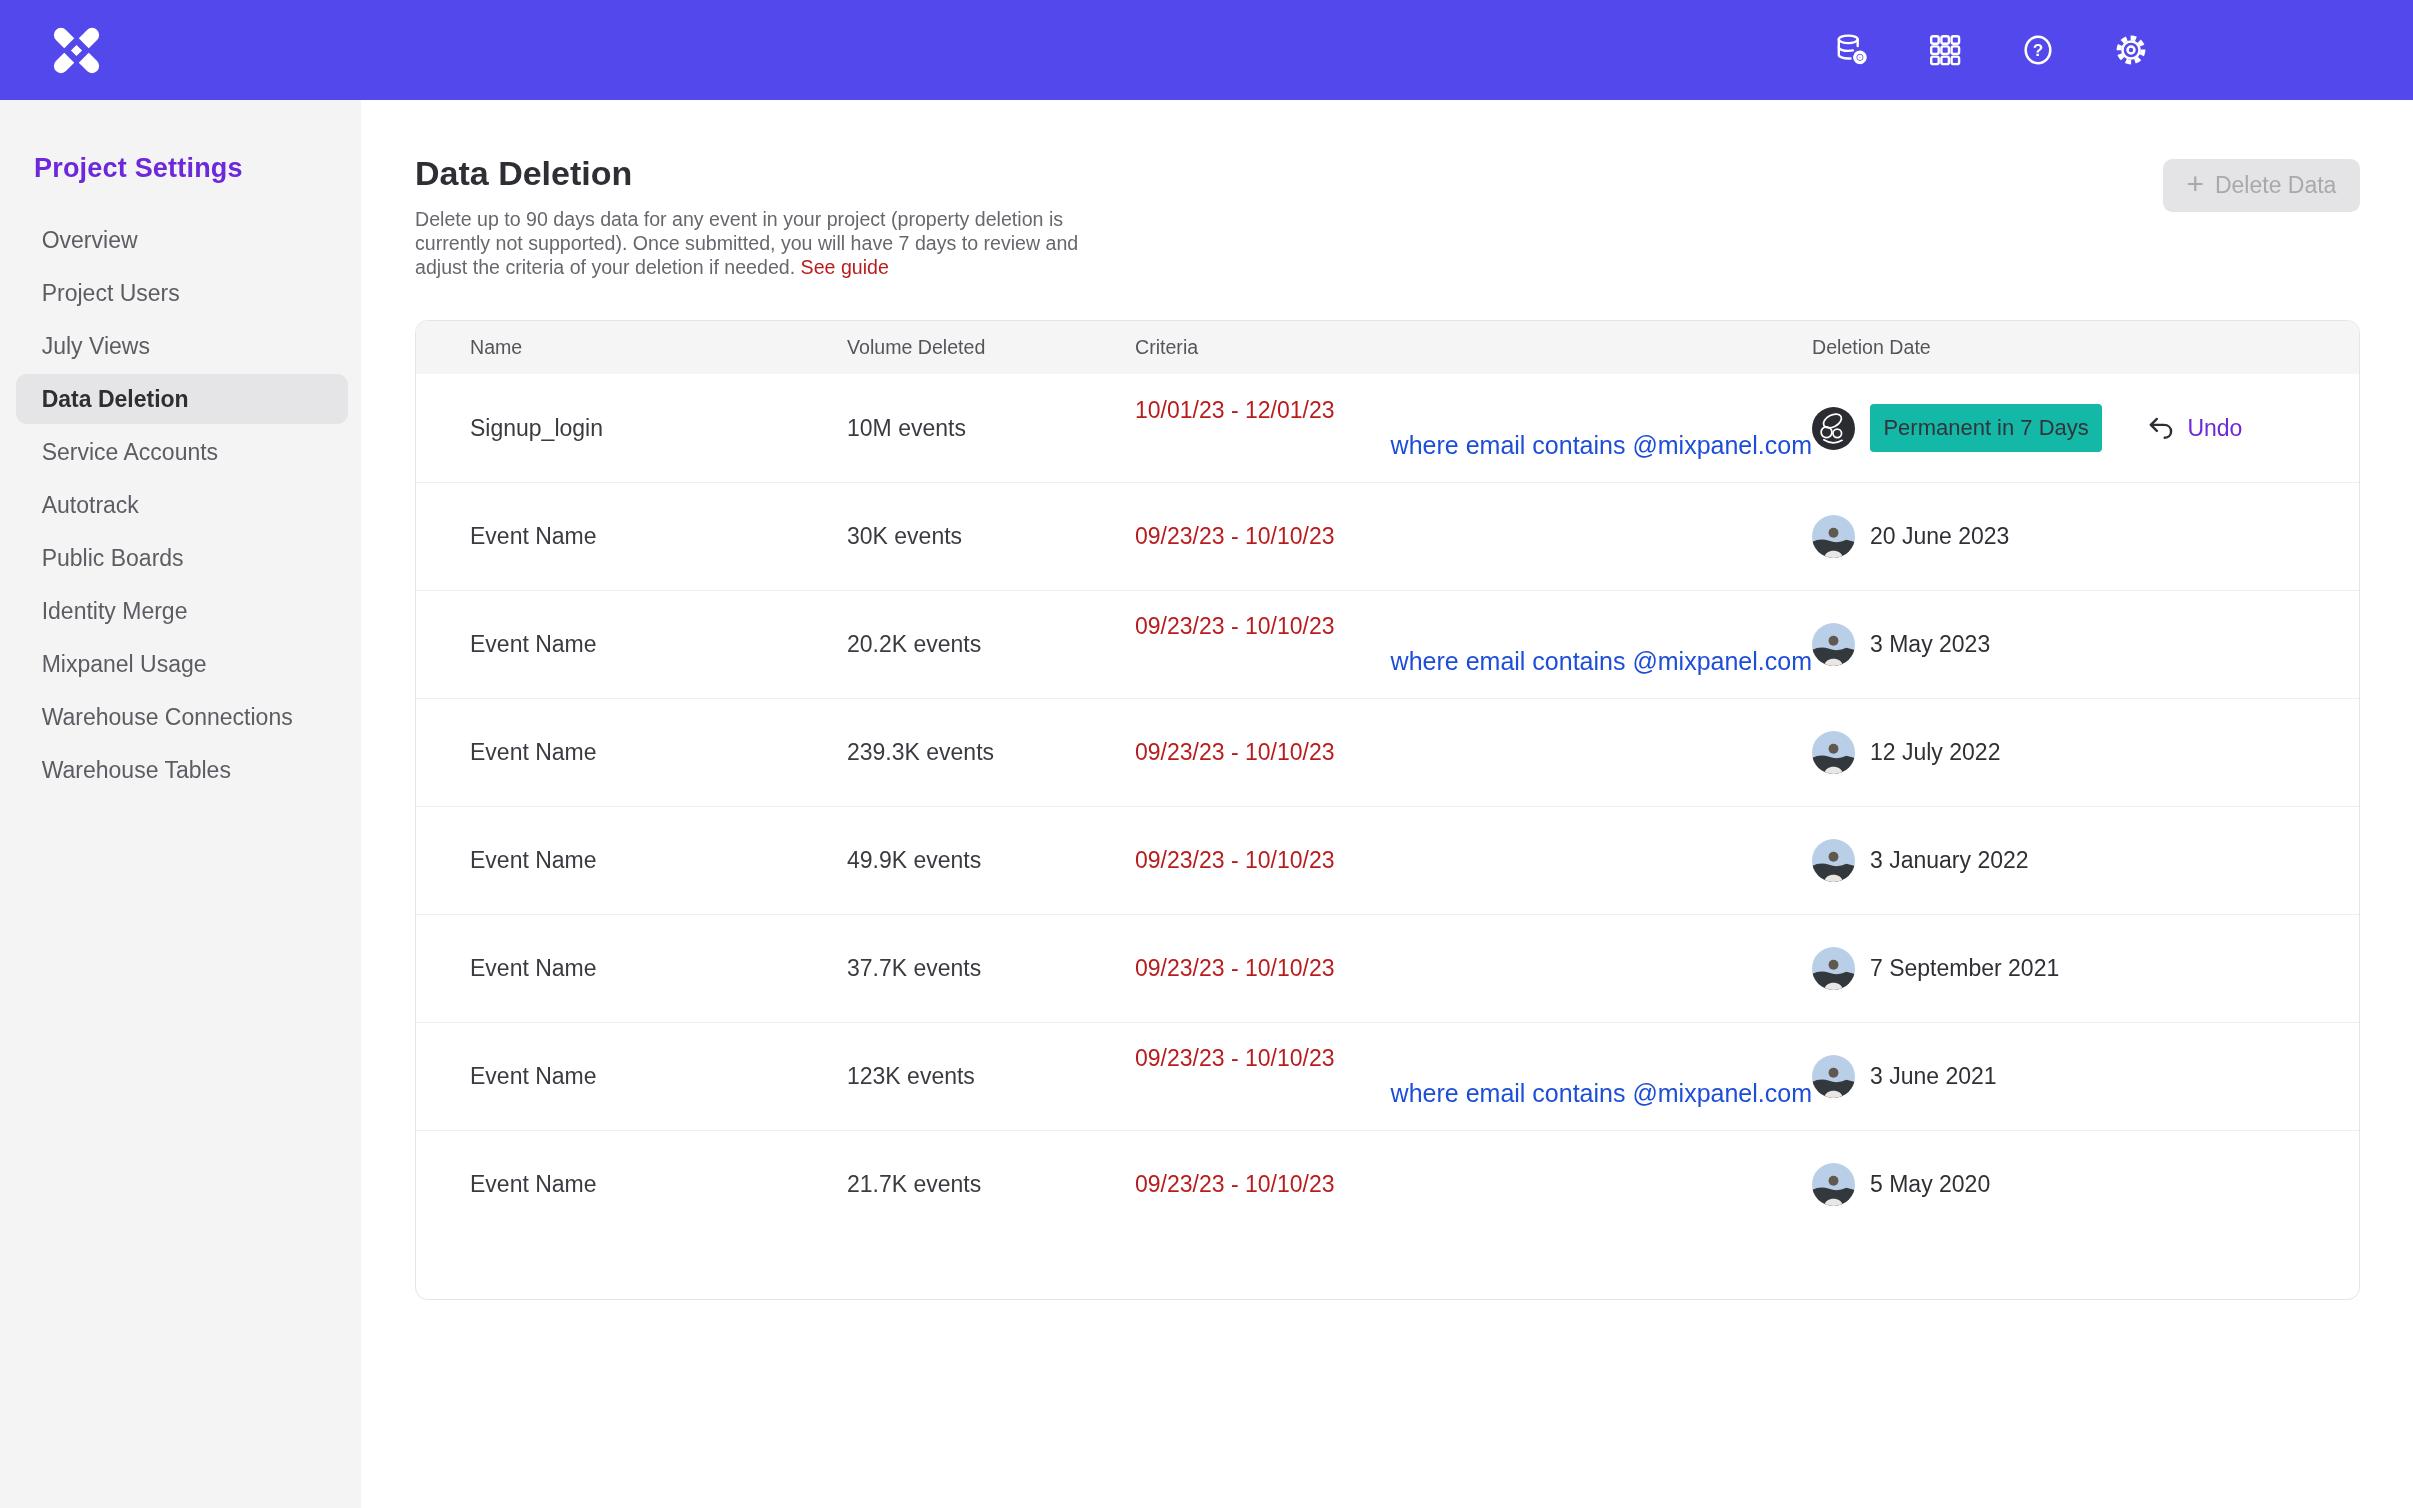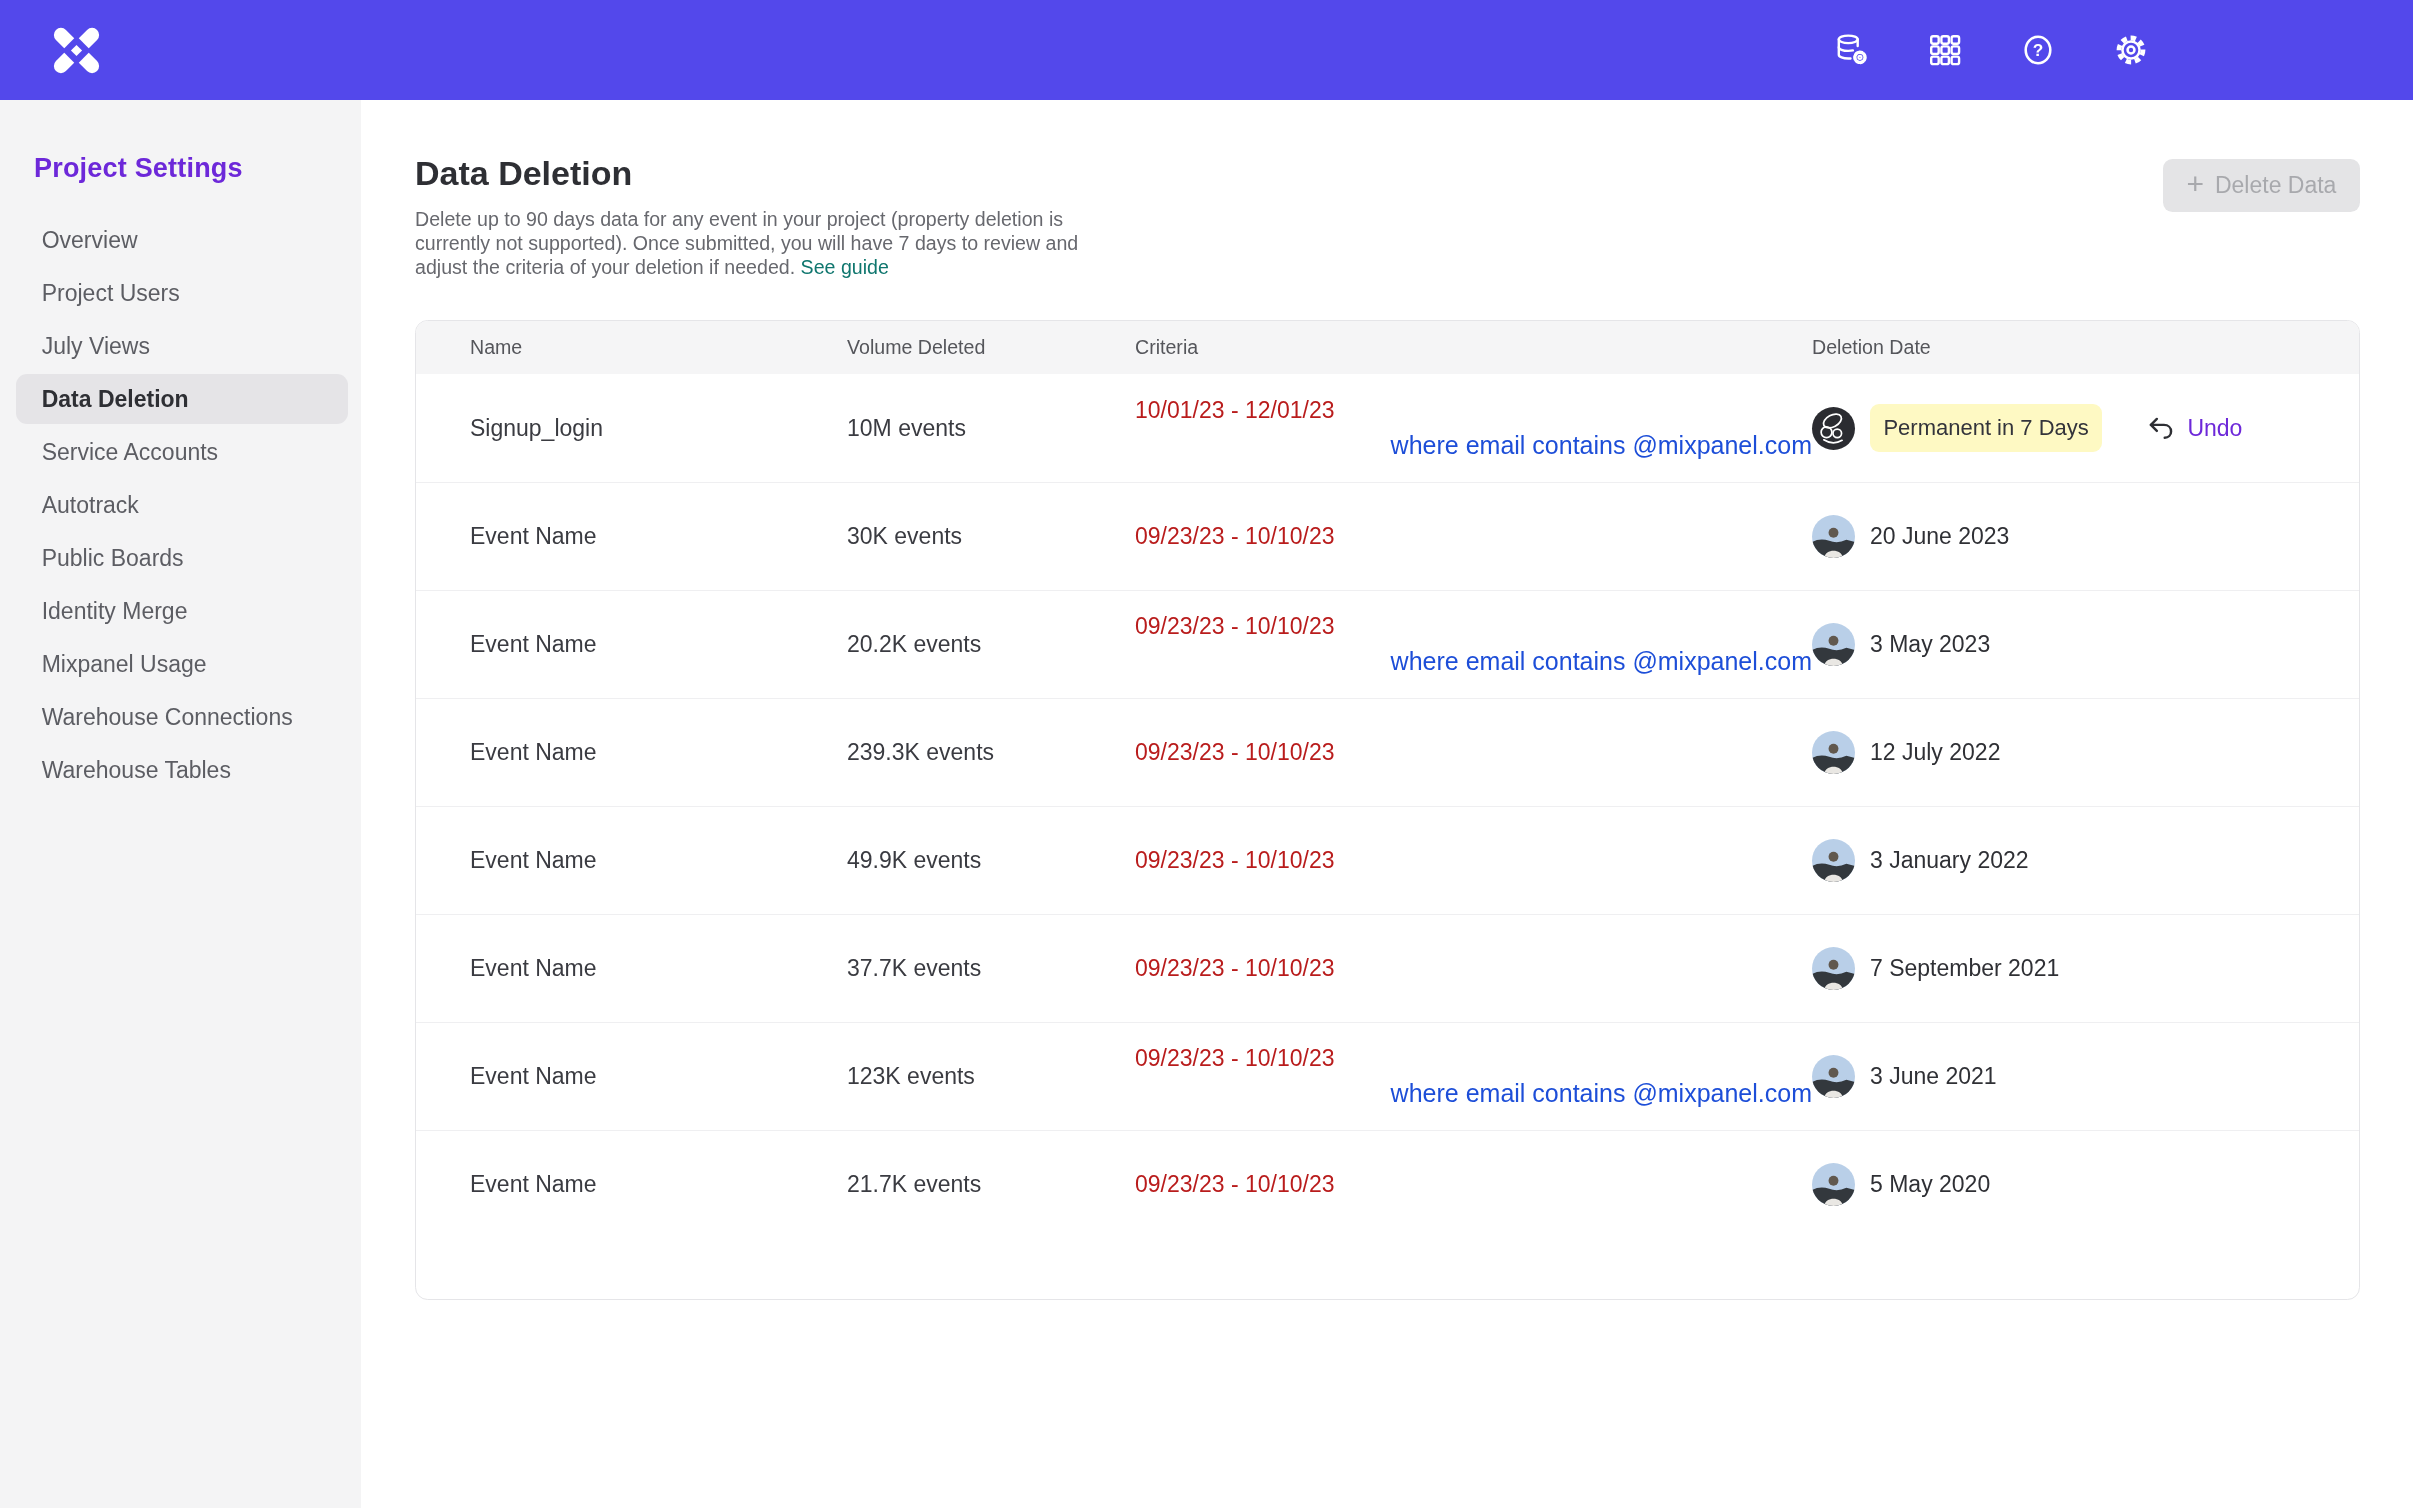--- a/index.html
+++ b/index.html
@@ -50,21 +50,21 @@
   
   .main {
     position:absolute; top:100px; left:361px; right:0; bottom:0;
     background:#ffffff; padding:54px 53px 0 54px;
   }
   .main-header { display:flex; justify-content:space-between; align-items:flex-start; }
   .page-title { margin:0 0 14px 0; font-size:34px; font-weight:700; color:#2E2F34; }
   .page-desc {
     margin:0; max-width:711px; font-size:19.6px; line-height:24px; color:#67686E;
   }
-  .guide-link { color:#0f766e; text-decoration:none; cursor:pointer; }
+  .guide-link { color:#b91c1c; text-decoration:none; cursor:pointer; }
   .delete-btn {
     margin-top:4.7px; height:53px; padding:0 23.6px; border:none; border-radius:9.4px;
     background:#E4E4E6; color:#A8A9AD; font-size:23px; font-family:inherit;
     display:flex; align-items:center; gap:11px; cursor:not-allowed;
   }
   .plus-glyph { font-size:30px; font-weight:400; line-height:1; margin-top:-3.1px; }
 
   
   .card {
     margin-top:41px; height:980px; background:#fff;
@@ -91,22 +91,22 @@
   .crit-sub  { font-size:25px; color:#1d4ed8; margin-top:7px;text-align:right; }
 
   .avatar {
     width:43px; height:43px; border-radius:50%; overflow:hidden;
     flex:none; margin-right:15px;
   }
   .avatar svg { width:100%; height:100%; display:block; }
   .avatar-sketch { background:#2B2C31; }
 
   .status-badge {
-    background:#fef9c3; color:#33343B; font-size:22px;
-    padding:11px 13.4px; border-radius:9px; white-space:nowrap;
+    background:#14b8a6; color:#33343B; font-size:22px;
+    padding:11px 13.4px; border-radius:4px; white-space:nowrap;
   }
   .undo-btn {
     margin-left:44px; display:flex; align-items:center; gap:10.2px;
     background:none; border:none; padding:0; cursor:pointer;
     font-family:inherit; font-size:23px; color:#6d28d9;
   }
   .undo-btn svg { width:31px; height:31px; display:block; }
   .del-date { font-size:23px; color:#2F3035; }
 </style>
 </head>

